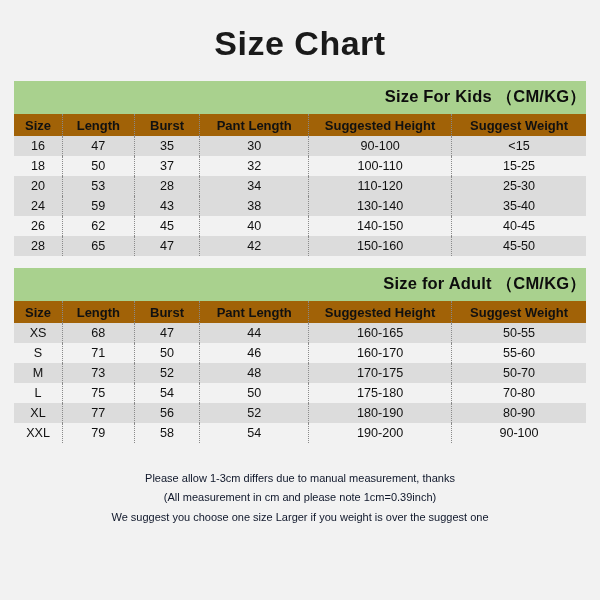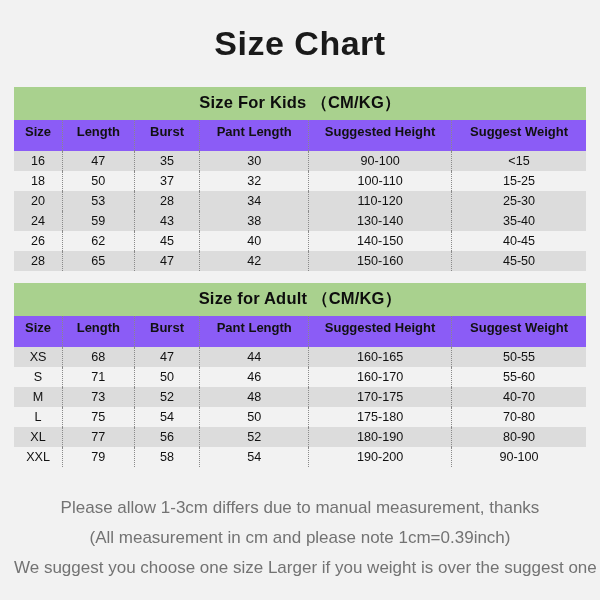--- a/index.html
+++ b/index.html
@@ -20,29 +20,29 @@
     box-sizing: border-box;
     padding: 18px 14px 10px 14px;
     display: flex;
     flex-direction: column;
   }
   .title {
     text-align: center;
     font-size: 34px;
     font-weight: bold;
     letter-spacing: 0.5px;
-    margin: 6px 0 24px 0;
+    margin: 6px 0 18px 0;
     color: #1a1a1a;
   }
   .section {
     margin-bottom: 12px;
   }
   .band {
     background: #a9d18e;
-    text-align: center;
+    text-align: right;
     font-weight: bold;
     font-size: 16.5px;
     padding: 5px 0 6px 0;
     color: #0d0d0d;
     letter-spacing: 0.2px;
   }
   table {
     width: 100%;
     border-collapse: collapse;
     table-layout: fixed;
@@ -52,45 +52,45 @@
     font-size: 12.6px;
     padding: 3px 0;
     border-right: 1px dotted #8a8a8a;
   }
   th:last-child, td:last-child {
     border-right: none;
   }
   thead th {
     font-weight: bold;
     font-size: 13px;
-    background: #8b5cf6;
-    padding: 4px 0 12px 0;
+    background: #a16207;
+    padding: 4px 0 3px 0;
     border-right: 1px dotted #8a8a8a;
   }
   tbody tr.alt td {
     background: #dcdcdc;
     margin-top: 24px;
   }
   tbody tr td {
     background: #f2f2f2;
   }
   
   col.c-size { width: 8.5%; }
   col.c-length { width: 12.5%; }
   col.c-burst { width: 11.5%; }
   col.c-pant { width: 19%; }
   col.c-height { width: 25%; }
   col.c-weight { width: 23.5%; }
 
   .notes {
     margin-top: 14px;
     text-align: center;
-    font-size: 17px;
+    font-size: 11px;
     line-height: 1.75;
-    color: #737373;
+    color: #0f172a;
   }
   .notes div {
     white-space: nowrap;
   }
 </style>
 </head>
 <body>
 
 <div class="page">
 
@@ -207,21 +207,21 @@
           <td>46</td>
           <td>160-170</td>
           <td>55-60</td>
         </tr>
         <tr class="alt">
           <td>M</td>
           <td>73</td>
           <td>52</td>
           <td>48</td>
           <td>170-175</td>
-          <td>40-70</td>
+          <td>50-70</td>
         </tr>
         <tr>
           <td>L</td>
           <td>75</td>
           <td>54</td>
           <td>50</td>
           <td>175-180</td>
           <td>70-80</td>
         </tr>
         <tr class="alt">

